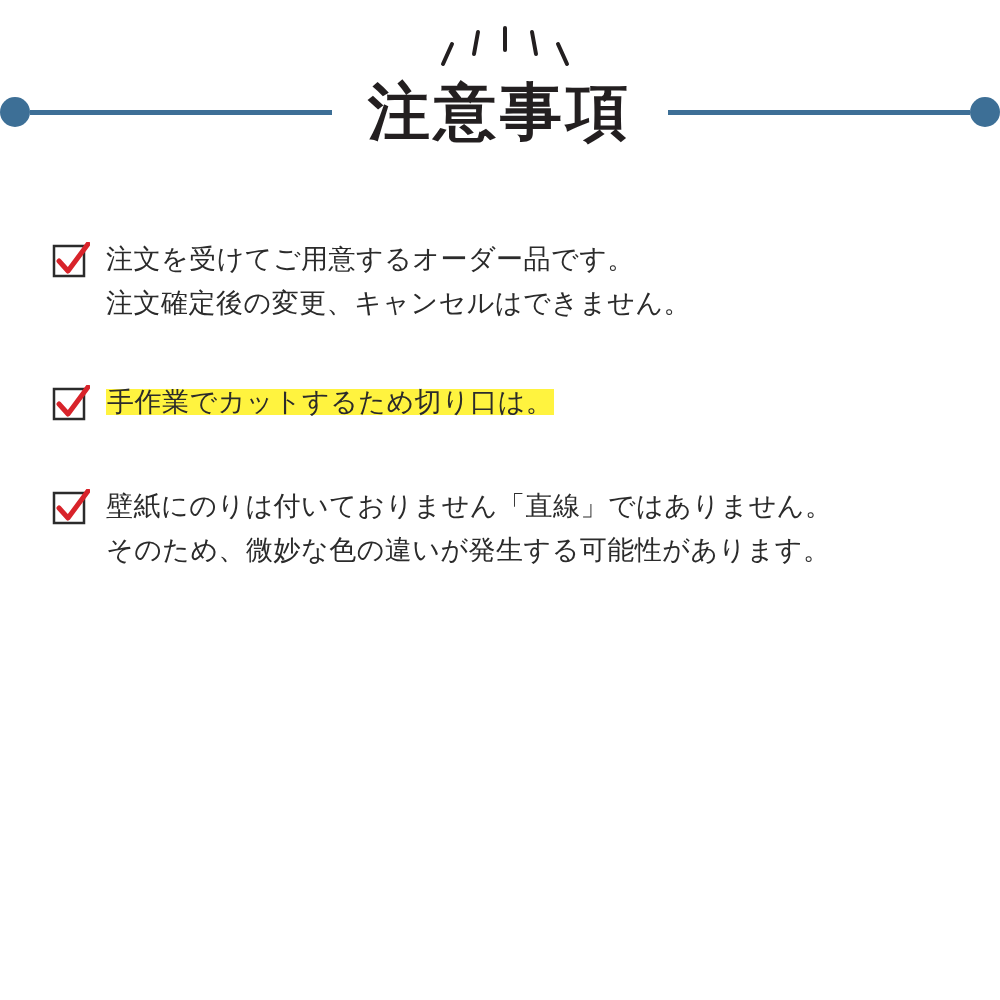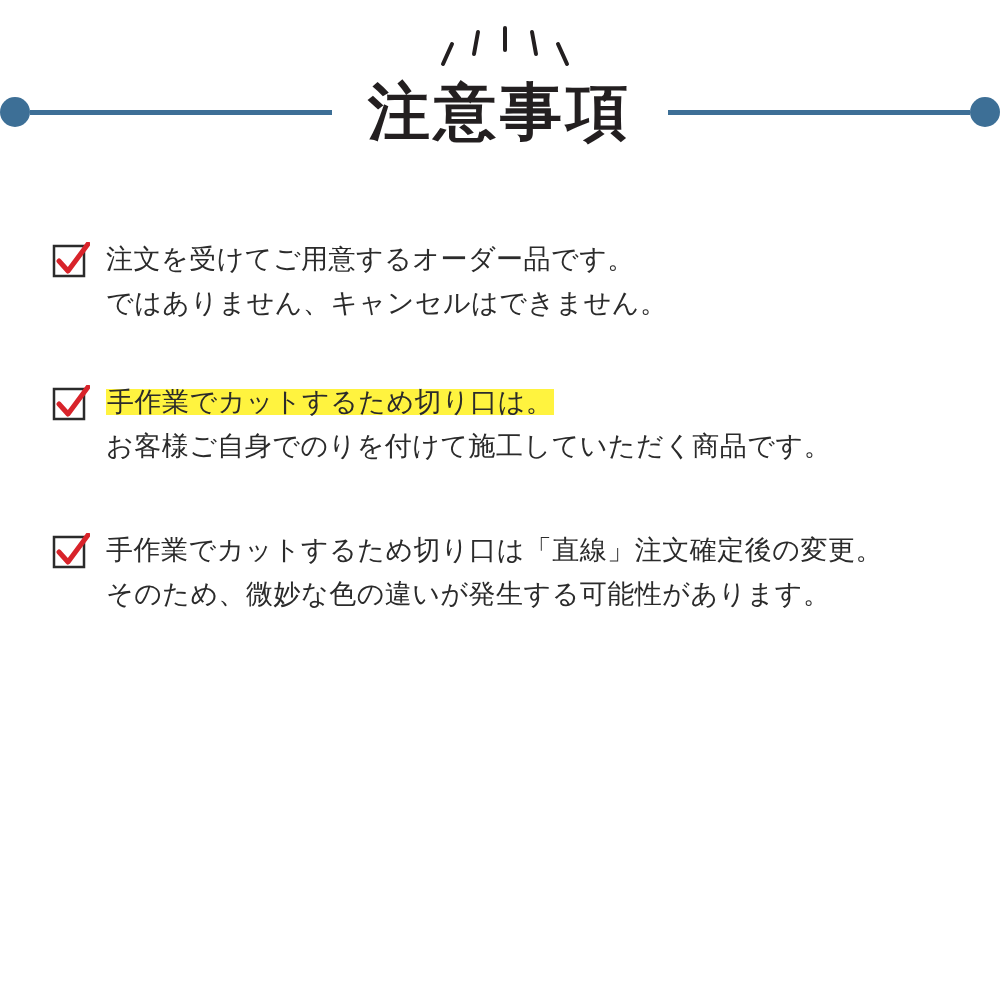--- a/index.html
+++ b/index.html
@@ -167,46 +167,45 @@
 
     <div class="item" id="item-0">
       <div class="check">
         <svg width="38" height="38" viewBox="0 0 38 38" xmlns="http://www.w3.org/2000/svg">
           <rect x="2" y="4" width="30" height="30" fill="none" stroke="#2b2b2b" stroke-width="2.5"></rect>
           <path d="M7 19 L16 29 L36 2" fill="none" stroke="#d8232a" stroke-width="5" stroke-linecap="round" stroke-linejoin="round"></path>
         </svg>
       </div>
       <div class="lines">
         <div class="line">注文を受けてご用意するオーダー品です。</div>
-        <div class="line">ではありません、キャンセルはできません。</div>
+        <div class="line">注文確定後の変更、キャンセルはできません。</div>
       </div>
     </div>
 
     <div class="item" id="item-1">
       <div class="check">
         <svg width="38" height="38" viewBox="0 0 38 38" xmlns="http://www.w3.org/2000/svg">
           <rect x="2" y="4" width="30" height="30" fill="none" stroke="#2b2b2b" stroke-width="2.5"></rect>
           <path d="M7 19 L16 29 L36 2" fill="none" stroke="#d8232a" stroke-width="5" stroke-linecap="round" stroke-linejoin="round"></path>
         </svg>
       </div>
       <div class="lines">
         <div class="line"><span class="hl">手作業でカットするため切り口は。</span></div>
-        <div class="line">お客様ご自身でのりを付けて施工していただく商品です。</div>
       </div>
     </div>
 
     <div class="item" id="item-2">
       <div class="check">
         <svg width="38" height="38" viewBox="0 0 38 38" xmlns="http://www.w3.org/2000/svg">
           <rect x="2" y="4" width="30" height="30" fill="none" stroke="#2b2b2b" stroke-width="2.5"></rect>
           <path d="M7 19 L16 29 L36 2" fill="none" stroke="#d8232a" stroke-width="5" stroke-linecap="round" stroke-linejoin="round"></path>
         </svg>
       </div>
       <div class="lines">
-        <div class="line">手作業でカットするため切り口は「直線」注文確定後の変更。</div>
+        <div class="line">壁紙にのりは付いておりません「直線」ではありません。</div>
         <div class="line">そのため、微妙な色の違いが発生する可能性があります。</div>
       </div>
     </div>
 
 
   </div>
 
 </div>
 
 </body></html>

